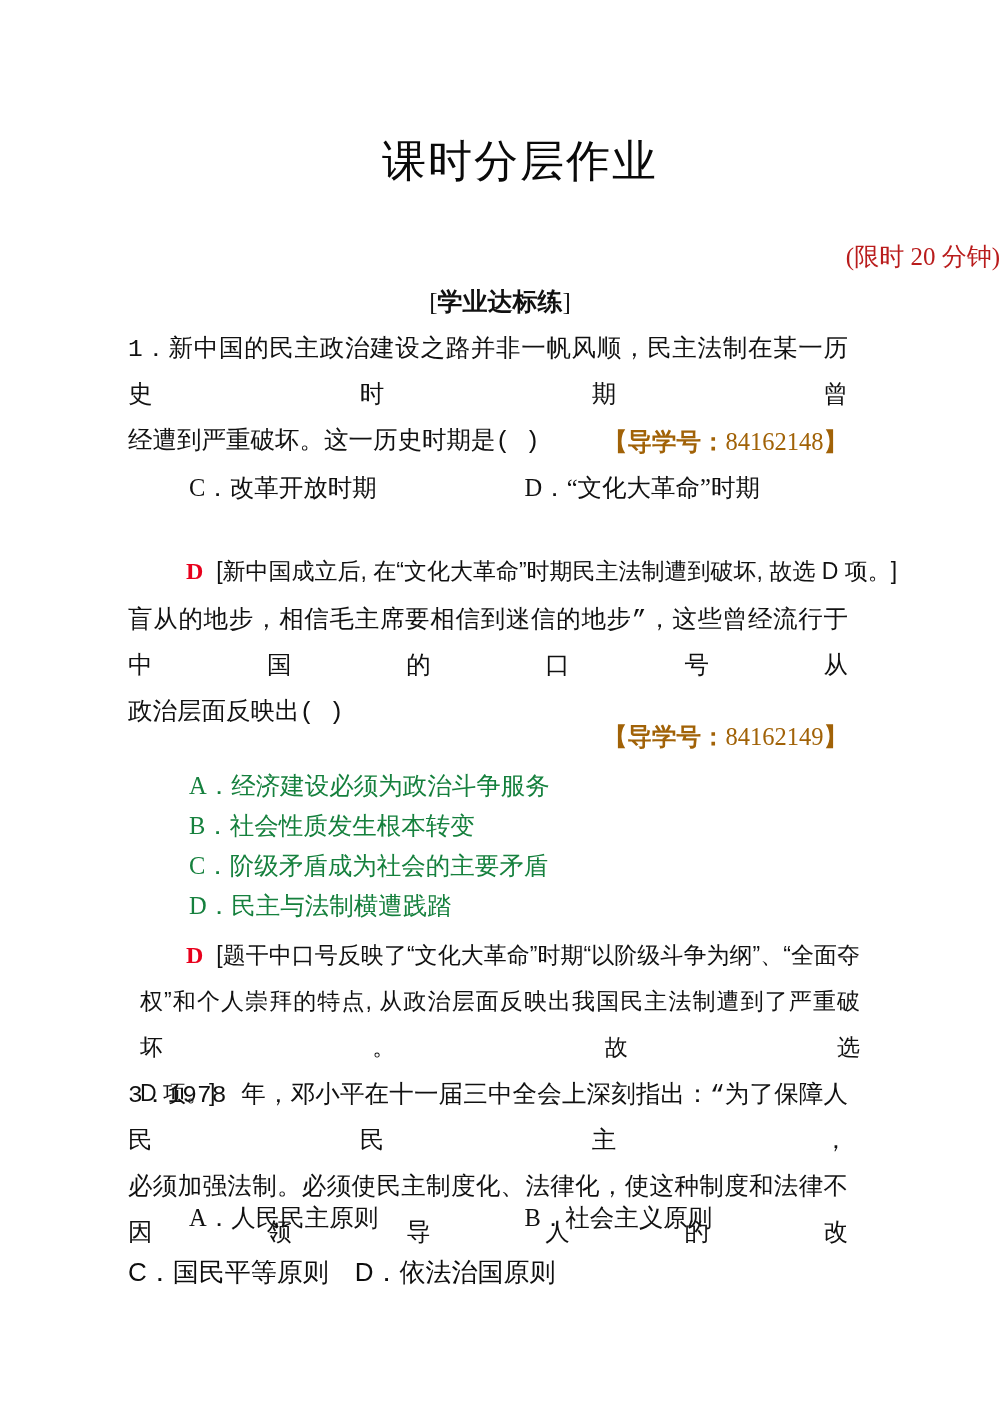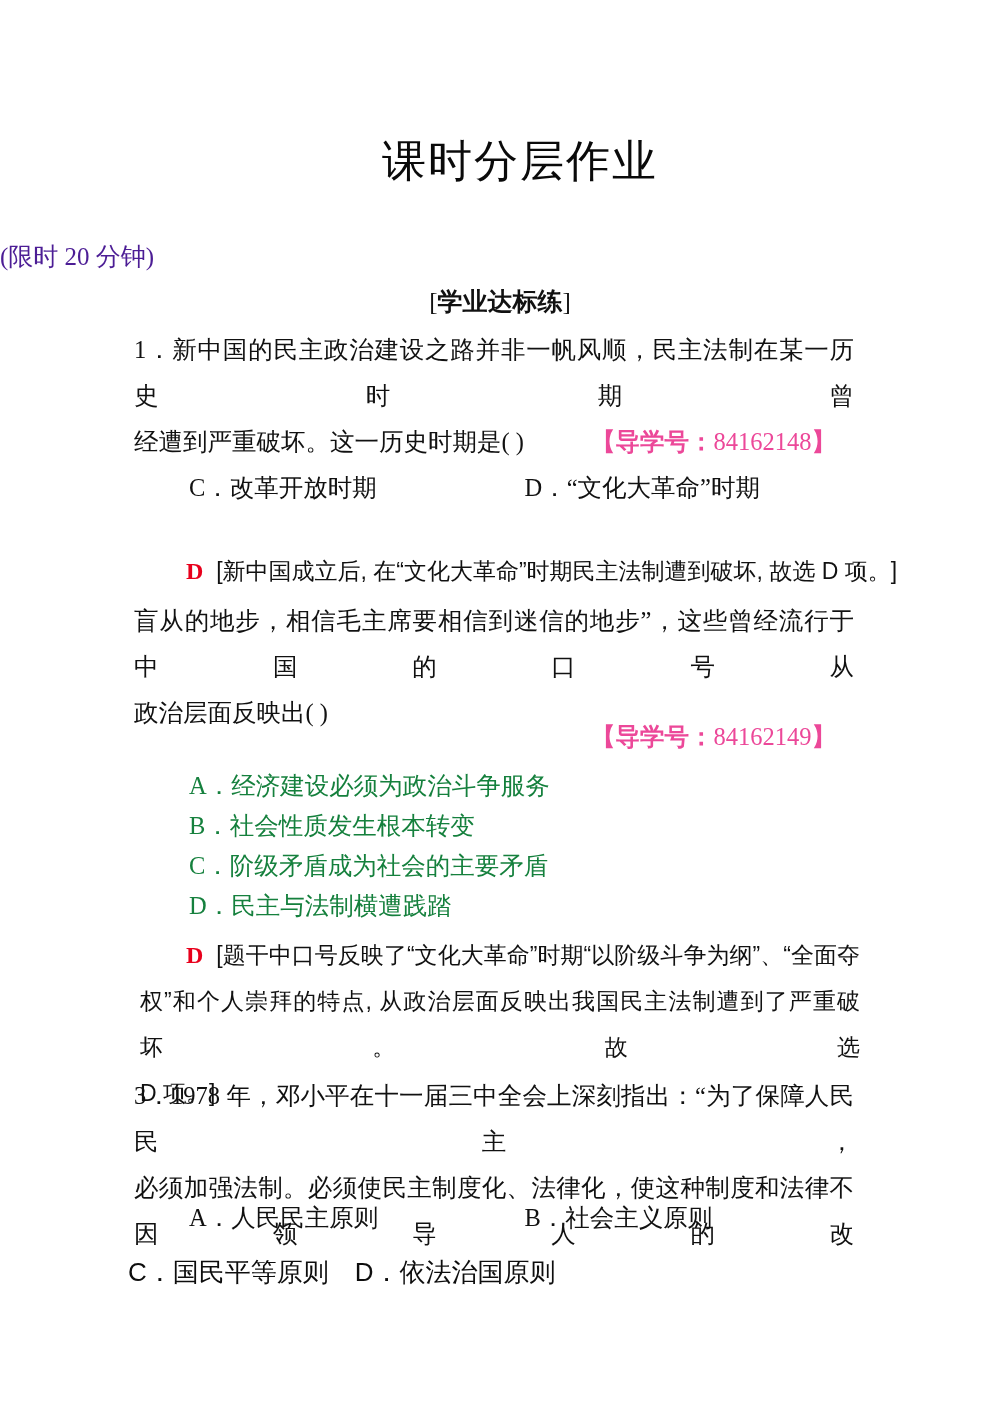--- a/index.html
+++ b/index.html
@@ -31,65 +31,66 @@
     color: #0a0a0a;
     margin-left: 20px;
   }
 
   
   .time-limit {
     position: absolute;
     left: 0;
     top: 240px;
     width: 1000px;
-    text-align: left;
+    text-align: right;
     font-size: 25px;
-    color: #4c1d95;
+    color: #b91c1c;
   }
   .section-label {
     position: absolute;
     left: 0;
     top: 285px;
     width: 1000px;
     text-align: center;
     font-size: 25px;
     color: #111111;
   }
   .section-label .b {
     font-family: "Liberation Sans", "DejaVu Sans", sans-serif;
     font-weight: 700;
   }
 
   
   .block {
     position: absolute;
-    left: 134px;
-    width: 720px;
+    left: 128px;
+    width: 720px;
+    font-family: Liberation Mono, monospace;
   }
   .ln {
     font-size: 24.5px;
     line-height: 46px;
     white-space: nowrap;
     color: #111111;
   }
   .ln.just {
     white-space: normal;
     text-align: justify;
     text-align-last: justify;
   }
 
   
   .guide {
     position: absolute;
     width: 720px;
-    left: 128px;
+    left: 140px;
     text-align: right;
     font-size: 24.5px;
     line-height: 40px;
-    color: #ec4899;
+    color: #a16207;
     padding-right: 12px;
     box-sizing: border-box;
   }
   .guide .b {
     font-family: "Liberation Sans", "DejaVu Sans", sans-serif;
     font-weight: 700;
   }
 
   
   .opts {

